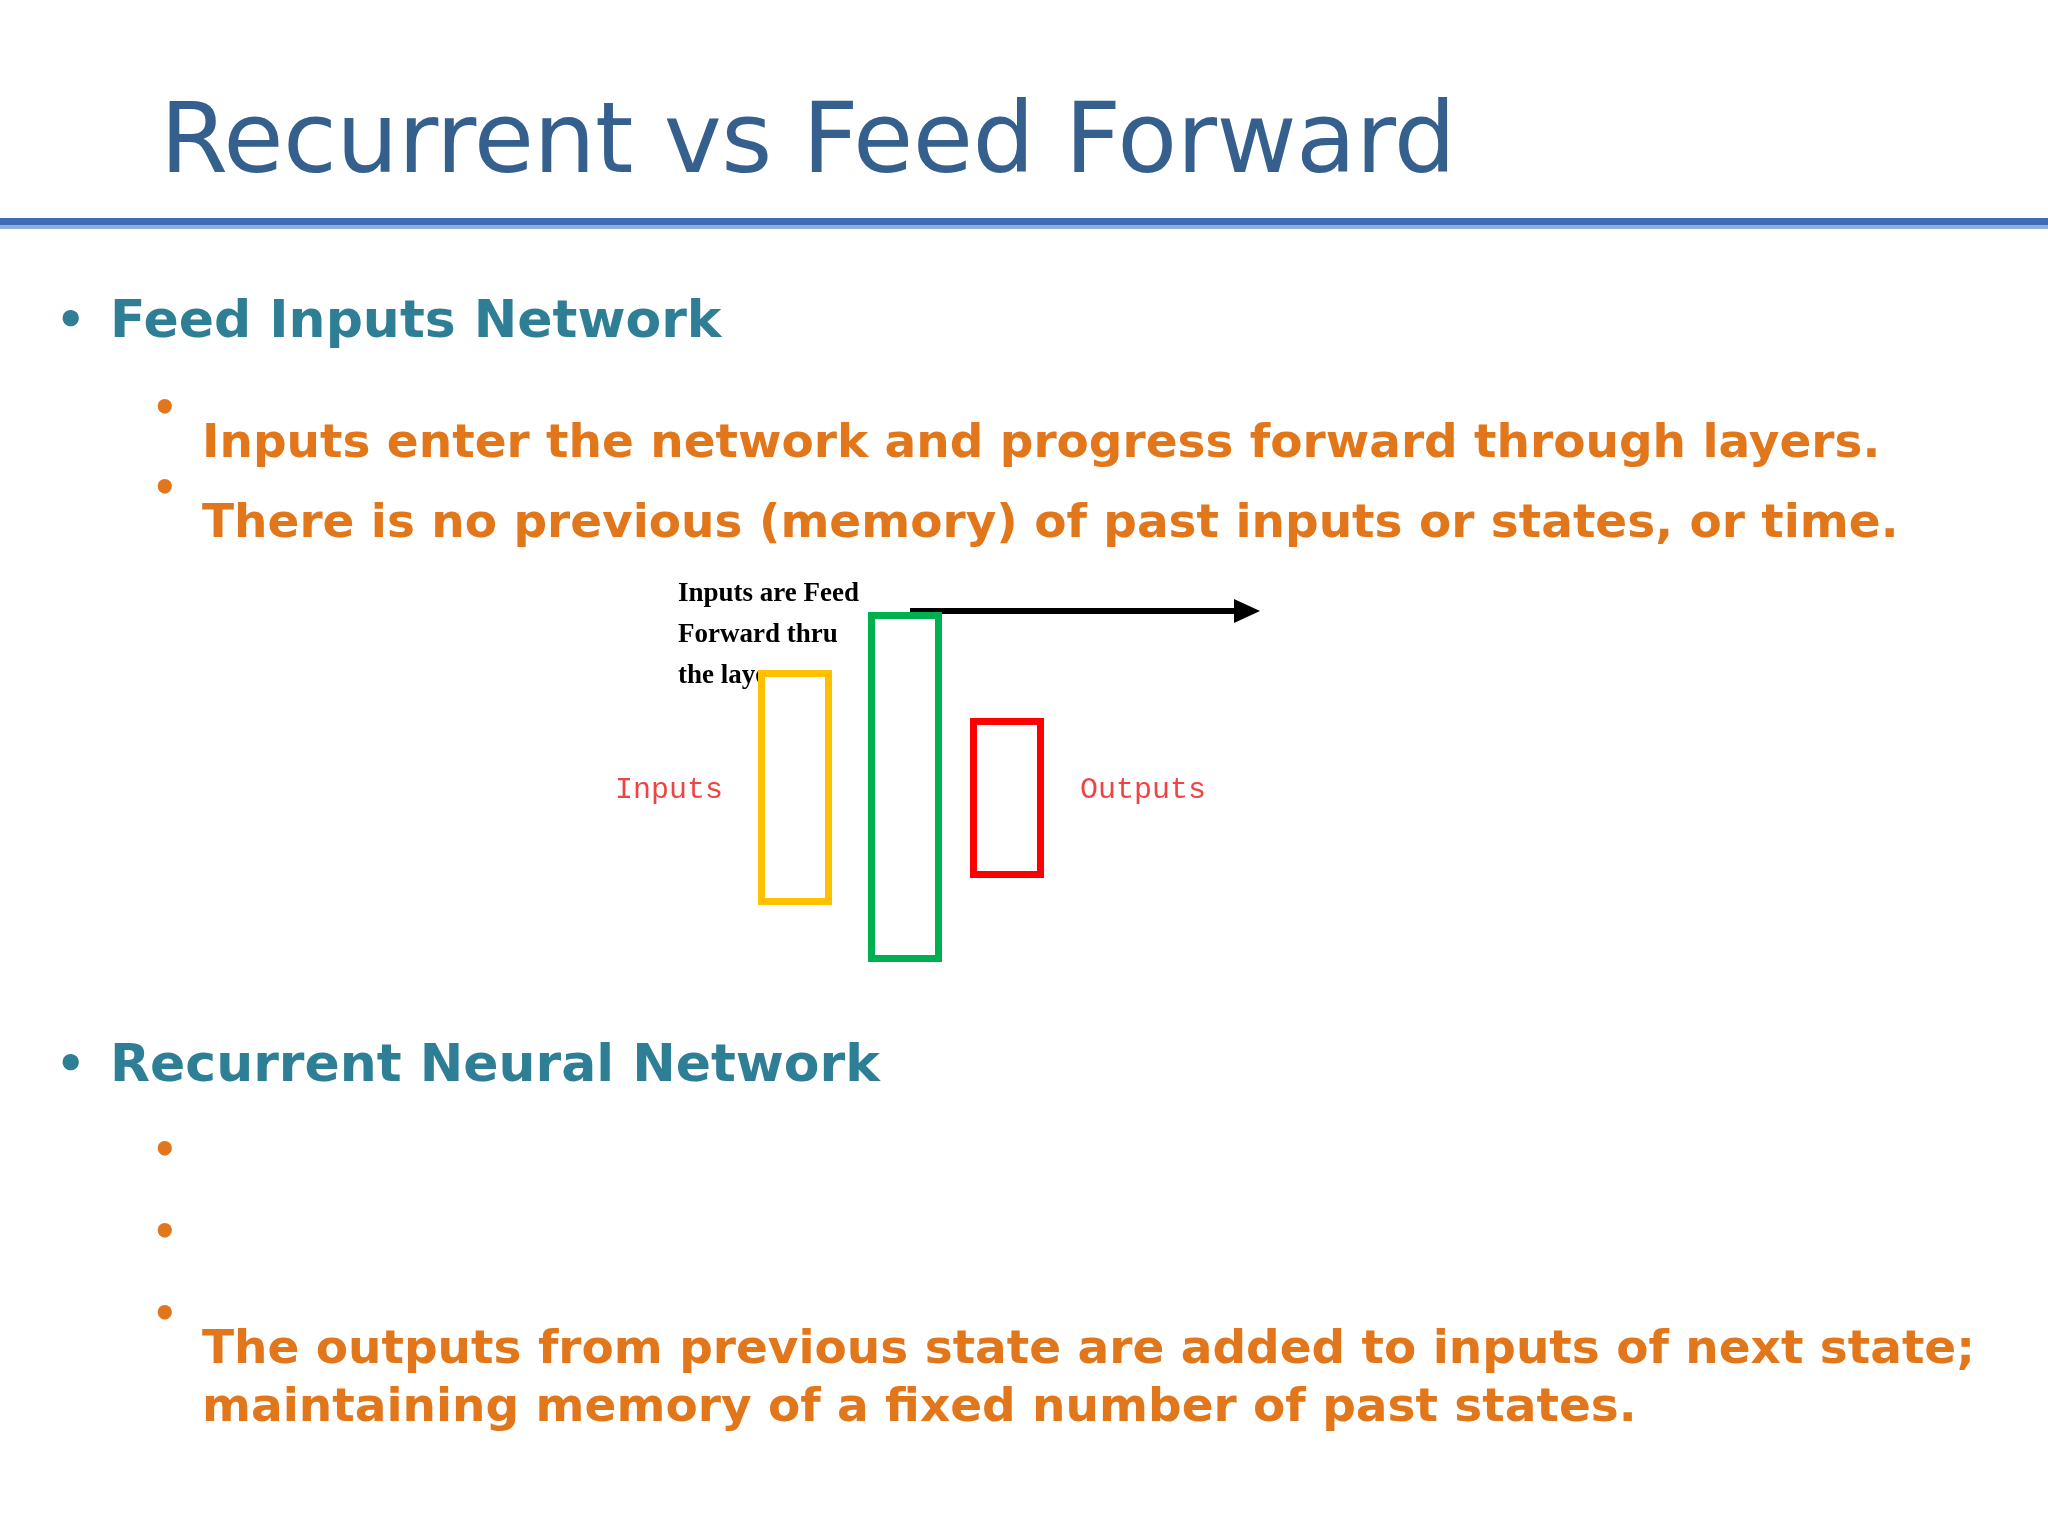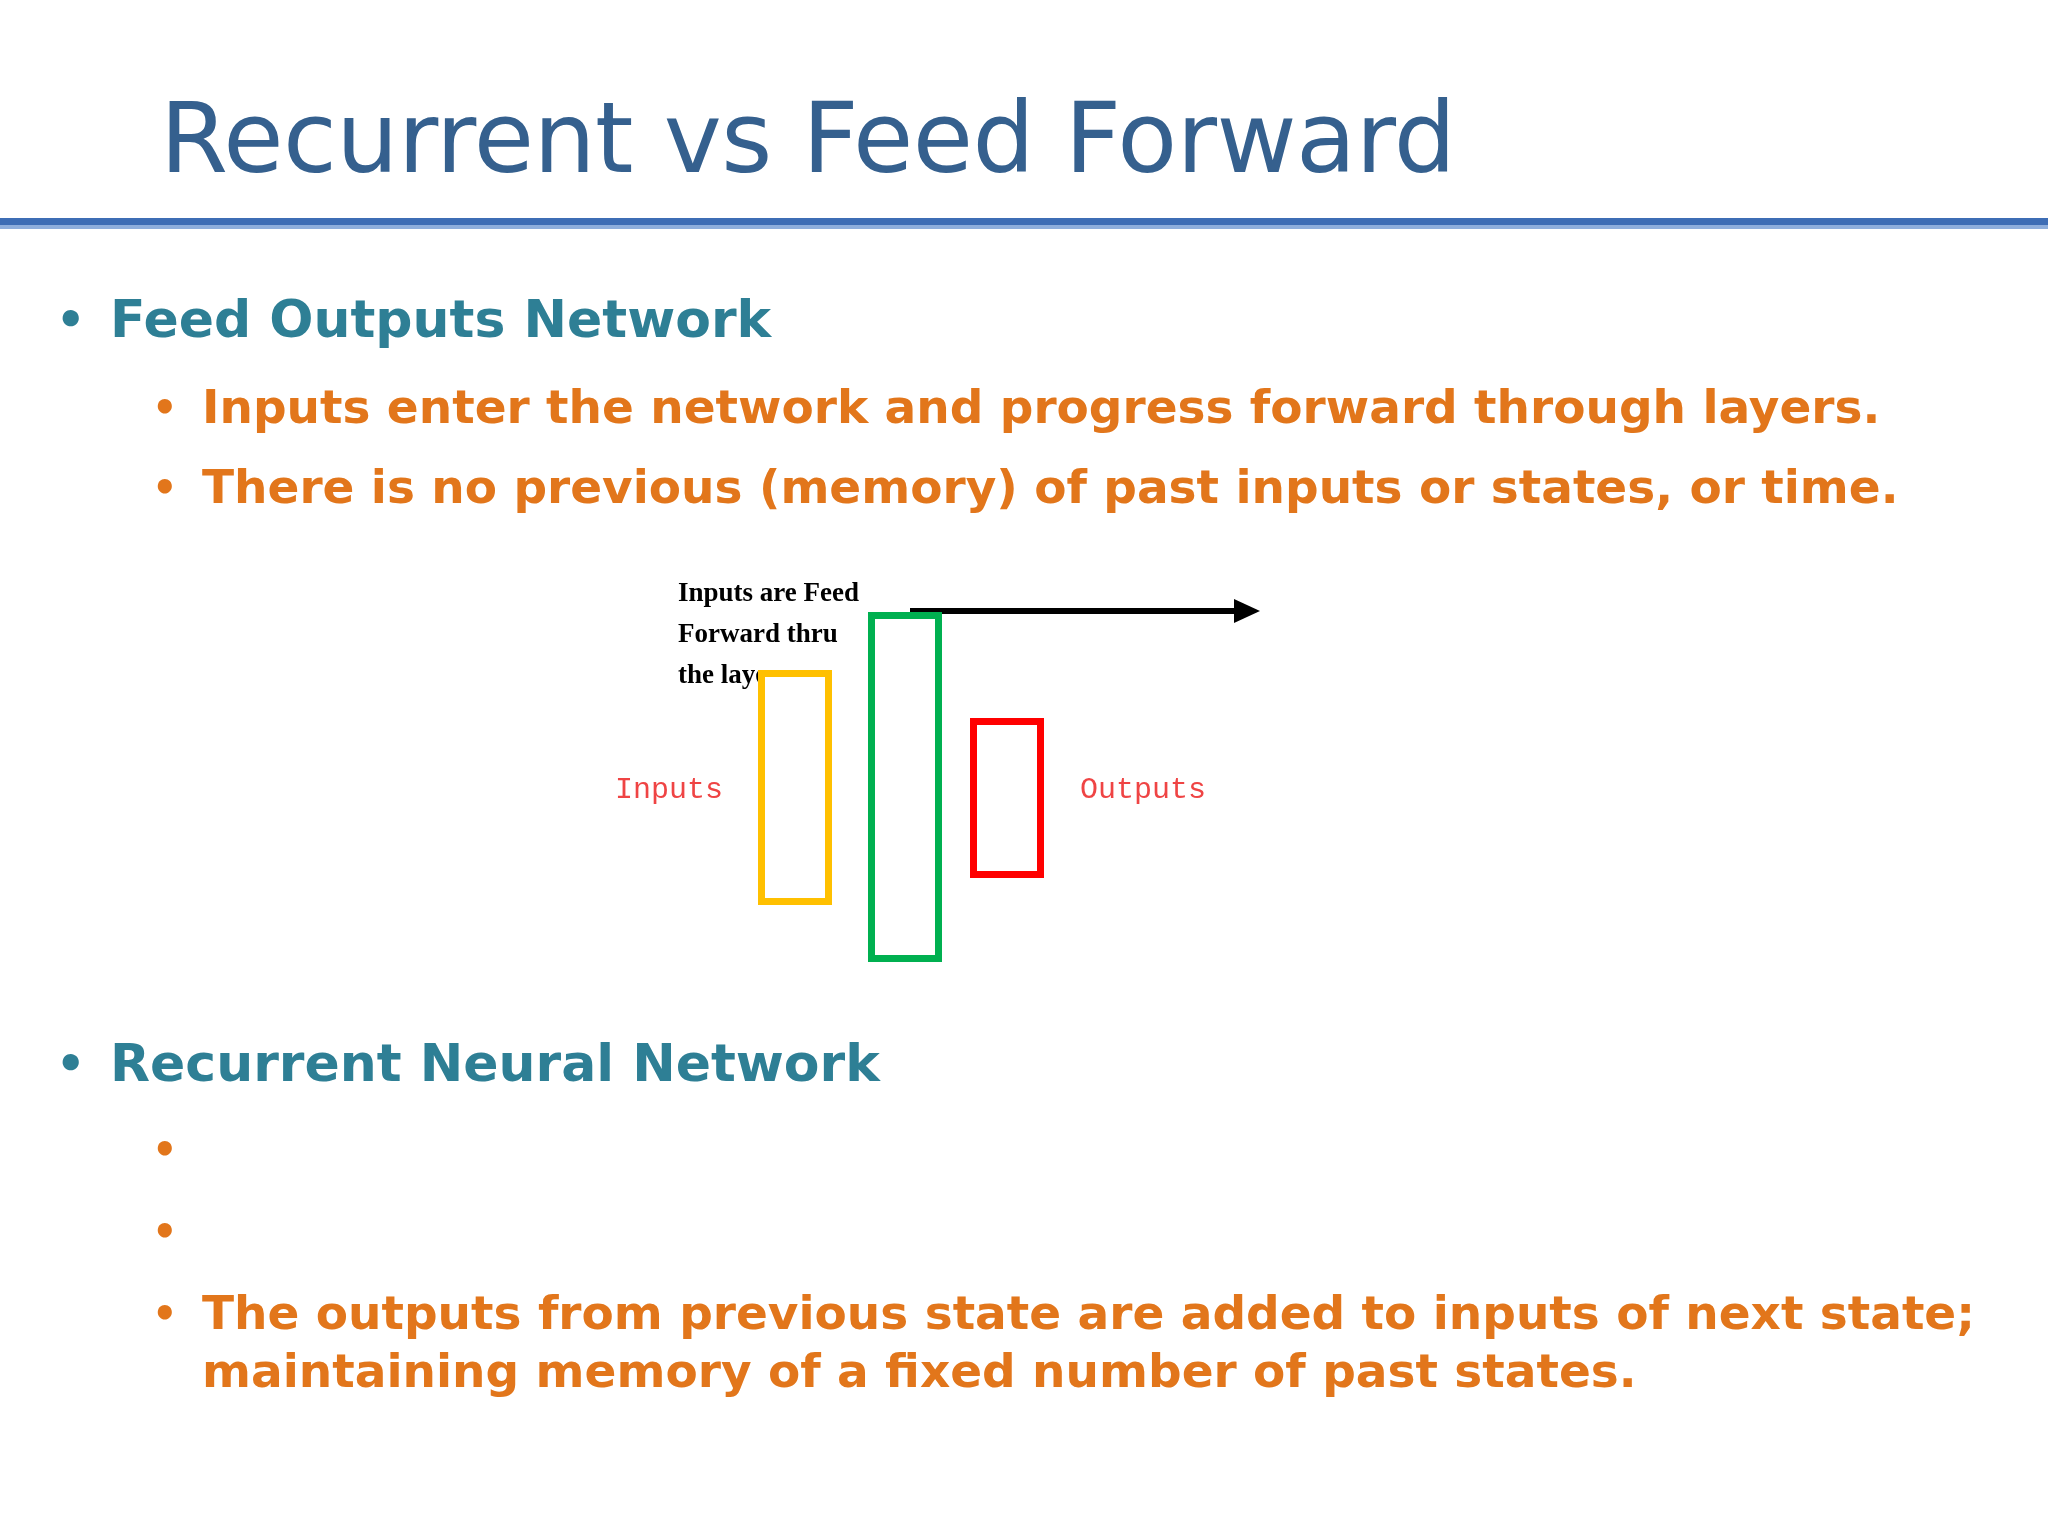--- a/index.html
+++ b/index.html
@@ -97,20 +97,21 @@
     font-size: 40px;
     line-height: 58px;
     width: 62px;
     flex: 0 0 62px;
     text-align: left;
     padding-left: 12px;
     box-sizing: border-box;
   }
   .bullet-l2 .txt {
     display: block;
+    margin-top: 34px;
   }
 
   
   .diagram {
     position: absolute;
     left: 640px;
     top: 560px;
     width: 760px;
     height: 420px;
   }
@@ -176,21 +177,21 @@
 <div class="slide">
 
   <div class="title-block">
     <div class="slide-title">Recurrent vs Feed Forward</div>
   </div>
   <div class="title-rule"></div>
   <div class="title-rule-light"></div>
 
   <div class="bullet-l1" style="left:46px; top:288px;">
     <span class="dot">•</span>
-    <span class="txt">Feed Outputs Network</span>
+    <span class="txt">Feed Inputs Network</span>
   </div>
 
   <div class="bullet-l2" style="left:140px; top:378px; width:1830px;">
     <span class="dot">•</span>
     <span class="txt">Inputs enter the network and progress forward through layers.</span>
   </div>
   <div class="bullet-l2" style="left:140px; top:458px; width:1870px;">
     <span class="dot">•</span>
     <span class="txt">There is no previous (memory) of past inputs or states, or time.</span>
   </div>

